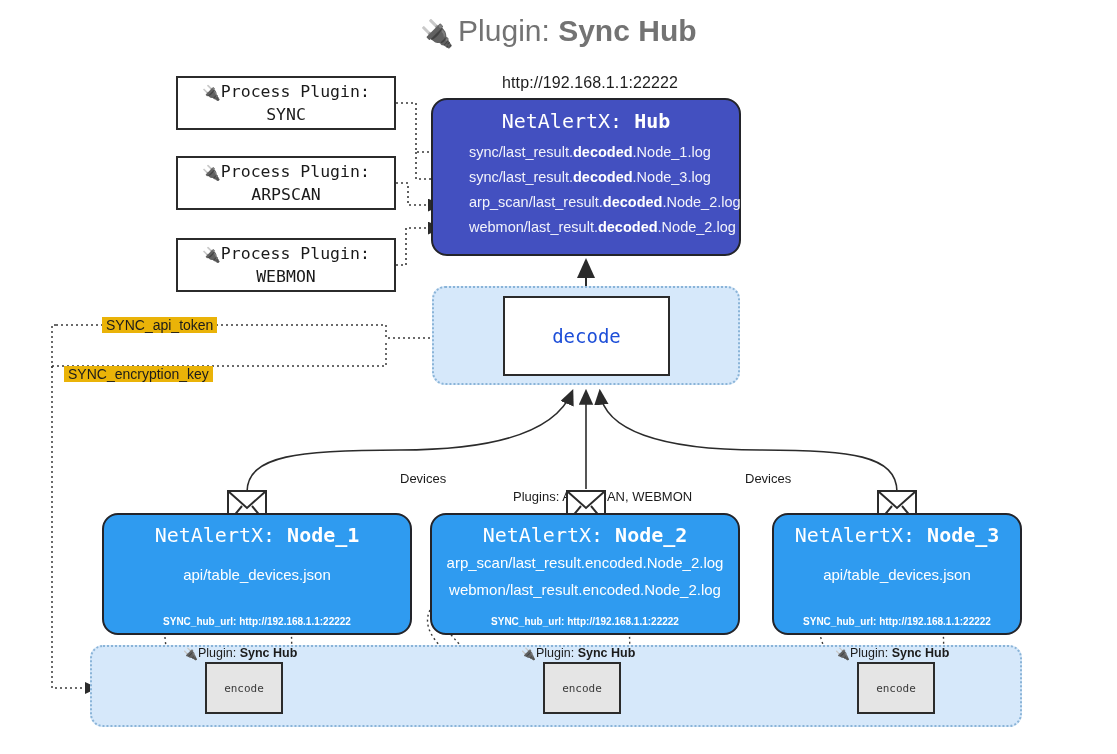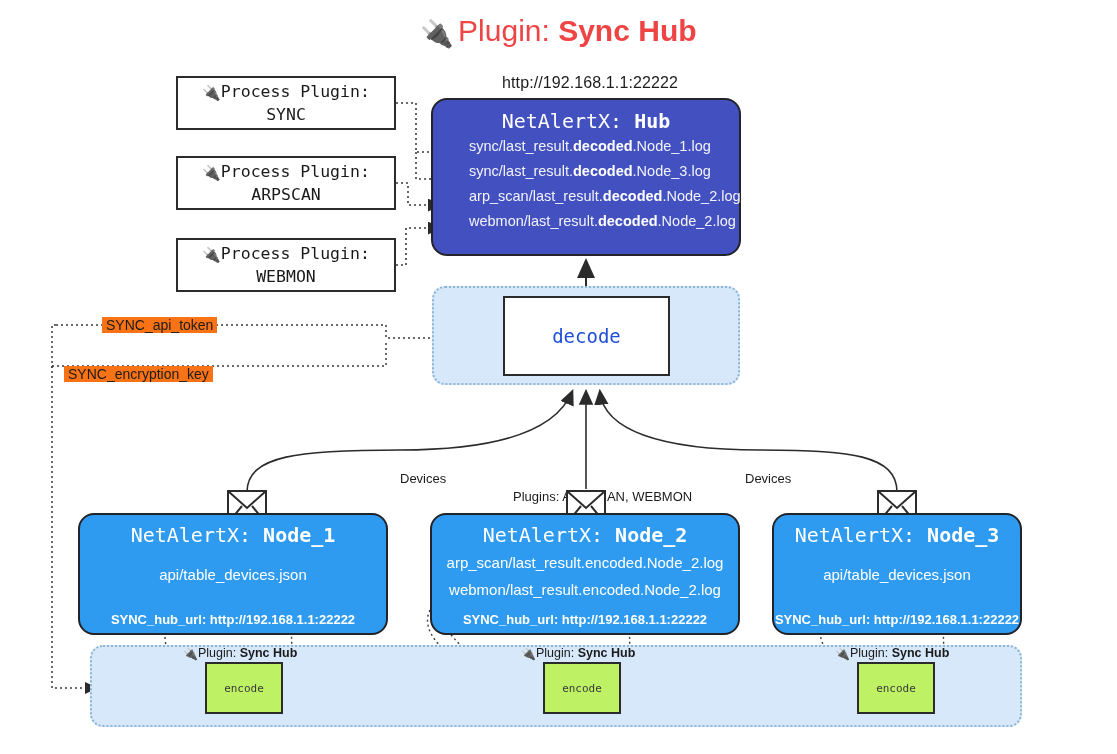--- a/index.html
+++ b/index.html
@@ -29,21 +29,21 @@
     pointer-events: none;
     z-index: 1;
   }
   .node { position: absolute; z-index: 2; box-sizing: border-box; }
 
   
   #title {
     left: 0; top: 14px; width: 1117px;
     text-align: center;
     font-size: 30px;
-    color: #ef4444;
+    color: #737373;
     white-space: nowrap;
   }
   #title .plug { font-size: 27px; margin-right: 4px; vertical-align: -2px; }
   #title .strong { font-weight: bold; }
 
   
   .proc-box {
     width: 220px; height: 54px;
     background: #ffffff;
     border: 2px solid #2b2b2b;
@@ -74,21 +74,21 @@
     background: #4350c0;
     border: 2px solid #23242a;
     border-radius: 16px;
     color: #ffffff;
     padding-top: 9px;
   }
   #hub .hub-title {
     text-align: center;
     font-family: "DejaVu Sans Mono", monospace;
     font-size: 20px;
-    margin-bottom: 1px;
+    margin-bottom: 7px;
     white-space: nowrap;
   }
   #hub .hub-title .strong { font-weight: bold; }
   #hub .log {
     font-size: 14.5px;
     line-height: 1.73;
     white-space: nowrap;
     color: #f2f3fb;
     padding-left: 36px;
   }
@@ -108,21 +108,21 @@
     display: flex; align-items: center; justify-content: center;
     font-family: "DejaVu Sans Mono", monospace;
     font-size: 19px;
     color: #1d4ed8;
   }
 
   
   .token-label {
     font-size: 14px;
     color: #1b1b1b;
-    background: #f97316;
+    background: #eab308;
     padding: 0 4px;
     white-space: nowrap;
   }
   #tok-api { left: 102px; top: 317px; }
   #tok-key { left: 64px; top: 366px; }
 
   
   .edge-label {
     font-size: 13px;
     color: #1b1b1b;
@@ -159,41 +159,41 @@
     text-align: center;
     font-size: 15px;
     line-height: 1.55;
     white-space: nowrap;
     color: #ffffff;
   }
   .node-box .node-url {
     position: absolute;
     left: 0; right: 0; bottom: 6px;
     text-align: center;
-    font-size: 13px;
+    font-size: 10px;
     font-weight: bold;
     color: #ffffff;
     white-space: nowrap;
   }
-  #node1 { left: 78px; top: 513px; width: 310px; }
+  #node1 { left: 102px; top: 513px; width: 310px; }
   #node2 { left: 430px; top: 513px; width: 310px; }
   #node3 { left: 772px; top: 513px; width: 250px; }
   #node1 .node-line, #node3 .node-line { margin-top: 16px; }
   #node2 .node-line { margin-top: 4px; }
 
   
   #encode-strip {
     left: 90px; top: 645px; width: 932px; height: 82px;
     background: #d6e8fa;
     border: 2px dotted #8ab4d8;
     border-radius: 13px;
   }
   .encode-box {
     width: 78px; height: 52px;
-    background: #bef264;
+    background: #e5e5e5;
     border: 2px solid #2b2b2b;
     display: flex; align-items: center; justify-content: center;
     font-family: "DejaVu Sans Mono", monospace;
     font-size: 11px;
     color: #3a3a3a;
     top: 662px;
   }
   #enc1 { left: 205px; }
   #enc2 { left: 543px; }
   #enc3 { left: 857px; }

